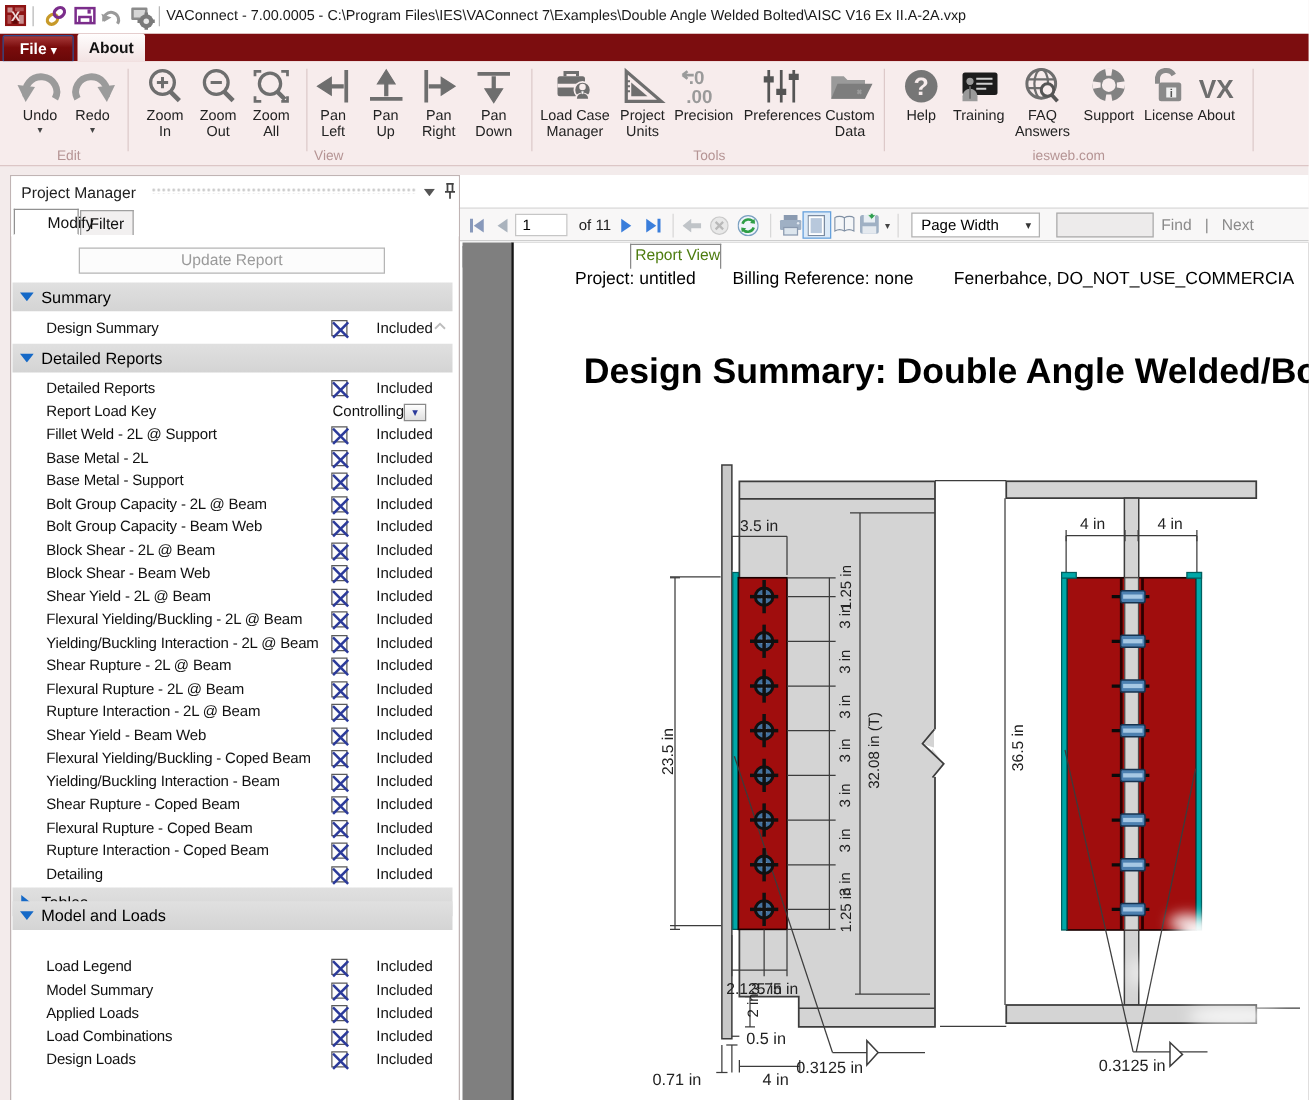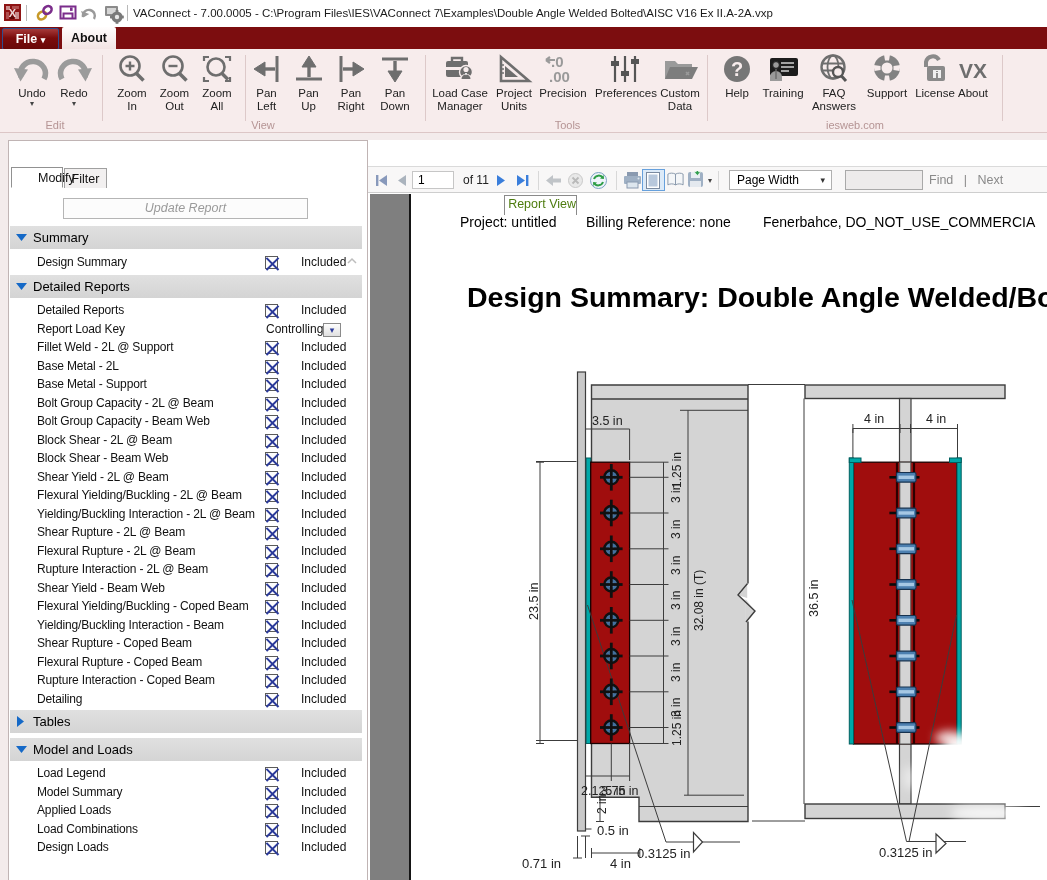--- a/index.html
+++ b/index.html
@@ -26,21 +26,21 @@
 
 
 #lpanel { position:absolute; left:8px; top:140px; width:360px; height:740px; background:#fff; border:1px solid #c0b4b4; border-bottom:none; }
 #pm-head { position:absolute; left:0; top:0; width:358px; height:26px; background:#fff; }
 #pm-title { position:absolute; left:8px; top:6px; font-size:12.5px; color:#222; }
 .dotline { position:absolute; height:5px; background-image:radial-gradient(circle, #c9c9c9 1px, transparent 1.2px); background-size:4px 4px; }
 #pm-tabs { position:absolute; left:0; top:26px; width:358px; height:22px; background:#fff; border-bottom:1px solid #fff; }
 .ptab { position:absolute; top:0; height:21px; font-size:12.5px; text-align:center; line-height:20px; color:#111; }
 #tab-modify { left:2px; width:52px; background:#fff; border:1px solid #919191; border-bottom:1px solid #fff; z-index:2;padding-left:26px; }
 #tab-filter { left:55px; width:43px; background:#f2f0f0; border:1px solid #a0a0a0; border-bottom:none; height:20px; top:1px; }
-#upd-btn { position:absolute; left:54px; top:57px; width:245px; height:21px; background:#fcfcfc; border:1px solid #b5b5b5; color:#9a9a9a; font-size:12.5px; text-align:center; line-height:19px;font-style:italic; }
+#upd-btn { position:absolute; left:54px; top:57px; width:245px; height:21px; background:#fcfcfc; border:1px solid #b5b5b5; color:#9a9a9a; font-size:12.5px; text-align:center; line-height:19px; }
 .sech { position:absolute; left:1px; width:352px; height:23px; background:linear-gradient(#e0e0e0,#d4d4d4); color:#000; font-size:13px; font-weight:normal; line-height:23px; }
 .sech .tri { position:absolute; left:6px; top:7px; }
 .sech .st { position:absolute; left:23px; }
 .lrow { position:absolute; left:1px; width:352px; height:19px; font-size:12px; color:#111; line-height:19px;text-decoration:underline; }
 .lrow .nm { position:absolute; left:27px; white-space:nowrap; letter-spacing:-0.15px; }
 .lrow .cb { position:absolute; left:255px; top:3px; width:13px; height:13px; border:1px solid #5a5a5a; background:#fdfdfd; }
 .lrow .cb::before, .lrow .cb::after { content:""; position:absolute; left:0px; top:5.6px; width:13px; height:1.9px; background:#2b3a9a; }
 .lrow .cb::before { transform:rotate(45deg) scaleX(1.32); }
 .lrow .cb::after { transform:rotate(-45deg) scaleX(1.32); }
 .lrow .inc { position:absolute; left:291px; }
@@ -247,20 +247,32 @@
           <rect x="9" y="13" width="18" height="15" rx="2" fill="#8a8a8a"></rect>
           <rect x="15" y="17" width="8" height="8" fill="#f0f0f0"></rect>
           <text x="19" y="24.5" font-size="9" font-weight="bold" fill="#555" text-anchor="middle" font-family="Liberation Sans">i</text>
         </svg>License</div>
     <div class="rbtn" style="left:950px;width:46px"><svg class="ric" width="40" height="32" viewBox="0 0 40 32">
           <text x="20" y="25" font-size="21" font-weight="bold" fill="#6e6e6e" text-anchor="middle" font-family="Liberation Sans">VX</text>
         </svg>About</div>
   </div>
 
   <div id="lpanel">
+    <div id="pm-head">
+      <div id="pm-title">Project Manager</div>
+      <div class="dotline" style="left:112px;top:9px;width:212px"></div>
+      <svg class="abs" style="left:330px;top:10px" width="9" height="6">
+          <path d="M0 0 h9 l-4.5 6 z" fill="#555"></path>
+        </svg>
+      <svg class="abs" style="left:345px;top:5px" width="12" height="14" viewBox="0 0 12 14">
+          <g stroke="#444" stroke-width="1.4" fill="none">
+            <path d="M3 1 h6 M4 1 v6 M8 1 v6 M2 7.5 h8 M6 8 v5"></path>
+          </g>
+        </svg>
+    </div>
     <div id="pm-tabs">
       <div class="ptab" id="tab-modify">Modify</div>
       <div class="ptab" id="tab-filter">Filter</div>
     </div>
     <div id="upd-btn">Update Report</div>
     <div id="listarea">
       <div class="sech" style="top:85px">
           <svg class="tri" width="11" height="8">
             <path d="M0 1 h11 l-5.5 7 z" fill="#1569c7"></path>
           </svg>
@@ -386,21 +398,21 @@
           <span class="nm">Detailing</span>
           <span class="cb"></span>
           <span class="inc">Included</span>
         </div>
       <div class="sech" style="top:569px">
           <svg class="tri" style="top:6px" width="8" height="11">
             <path d="M1 0 v11 l7 -5.5 z" fill="#1569c7"></path>
           </svg>
           <span class="st">Tables</span>
         </div>
-      <div class="sech" style="top:597px">
+      <div class="sech" style="top:580px">
           <svg class="tri" width="11" height="8">
             <path d="M0 1 h11 l-5.5 7 z" fill="#1569c7"></path>
           </svg>
           <span class="st">Model and Loads</span>
         </div>
       <div class="lrow" style="top:623px">
           <span class="nm">Load Legend</span>
           <span class="cb"></span>
           <span class="inc">Included</span>
         </div>

